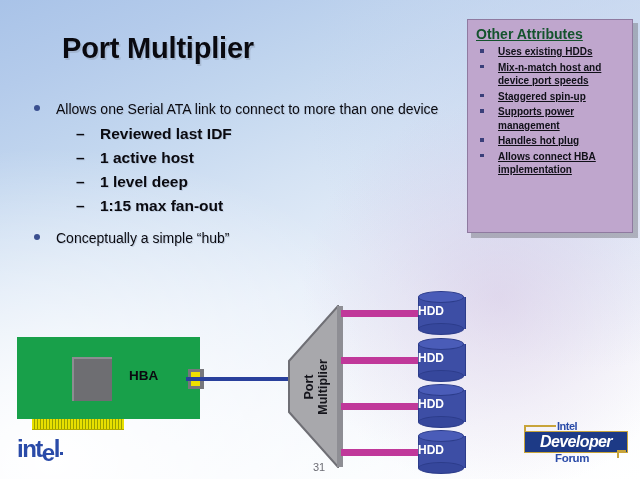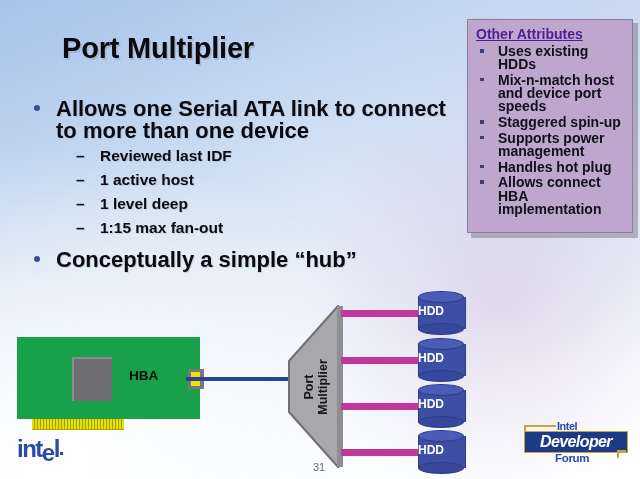--- a/index.html
+++ b/index.html
@@ -30,21 +30,21 @@
     font-size:29px;font-weight:bold;color:#0a0a10;
     letter-spacing:-0.2px;
     text-shadow:1.5px 1.5px 0 rgba(150,165,190,0.55);
     white-space:nowrap;
   }
 
   
   #bullets{position:absolute;left:28px;top:98px;width:430px;}
   .b1{
     position:relative;padding-left:28px;
-    font-size:22px;font-weight:bold;color:#0a0a10;
+    font-size:14px;font-weight:normal;color:#0a0a10;
     line-height:22px;margin-bottom:2px;
     text-shadow:1px 1px 0 rgba(160,175,200,0.45);
   }
   .b1 .dot{
     position:absolute;left:6px;top:7px;width:6px;height:6px;
     border-radius:50%;background:#3a4f8f;
   }
   .b2{
     position:relative;padding-left:72px;
     font-size:15.5px;font-weight:bold;color:#0a0a10;
@@ -61,28 +61,28 @@
     background:rgba(110,110,120,0.45);
   }
   #attrbox{
     position:absolute;left:467px;top:19px;width:166px;height:214px;
     background:#bfa6cd;
     border:1px solid #8f7aa0;
     box-sizing:border-box;
   }
   #attr-title{
     margin:6px 0 3px 8px;
-    font-size:14px;font-weight:bold;color:#4c1d95;
+    font-size:14px;font-weight:bold;color:#14532d;
     text-decoration:underline;
   }
   #attr-list{list-style:none;margin:0;padding:0 6px 0 8px;}
   #attr-list li{
     position:relative;padding-left:22px;
-    font-size:14px;font-weight:bold;color:#101018;
-    line-height:13.2px;margin-bottom:2.5px;
+    font-size:10px;font-weight:bold;color:#101018;
+    line-height:13.2px;margin-bottom:2.5px;text-decoration:underline;
   }
   #attr-list li .sq{
     position:absolute;left:4px;top:4px;width:3.5px;height:3.5px;background:#3a3f7a;
   }
 
   
   #hba-card{
     position:absolute;left:17px;top:337px;width:183px;height:82px;
     background:#18a04a;
     text-align:center;

